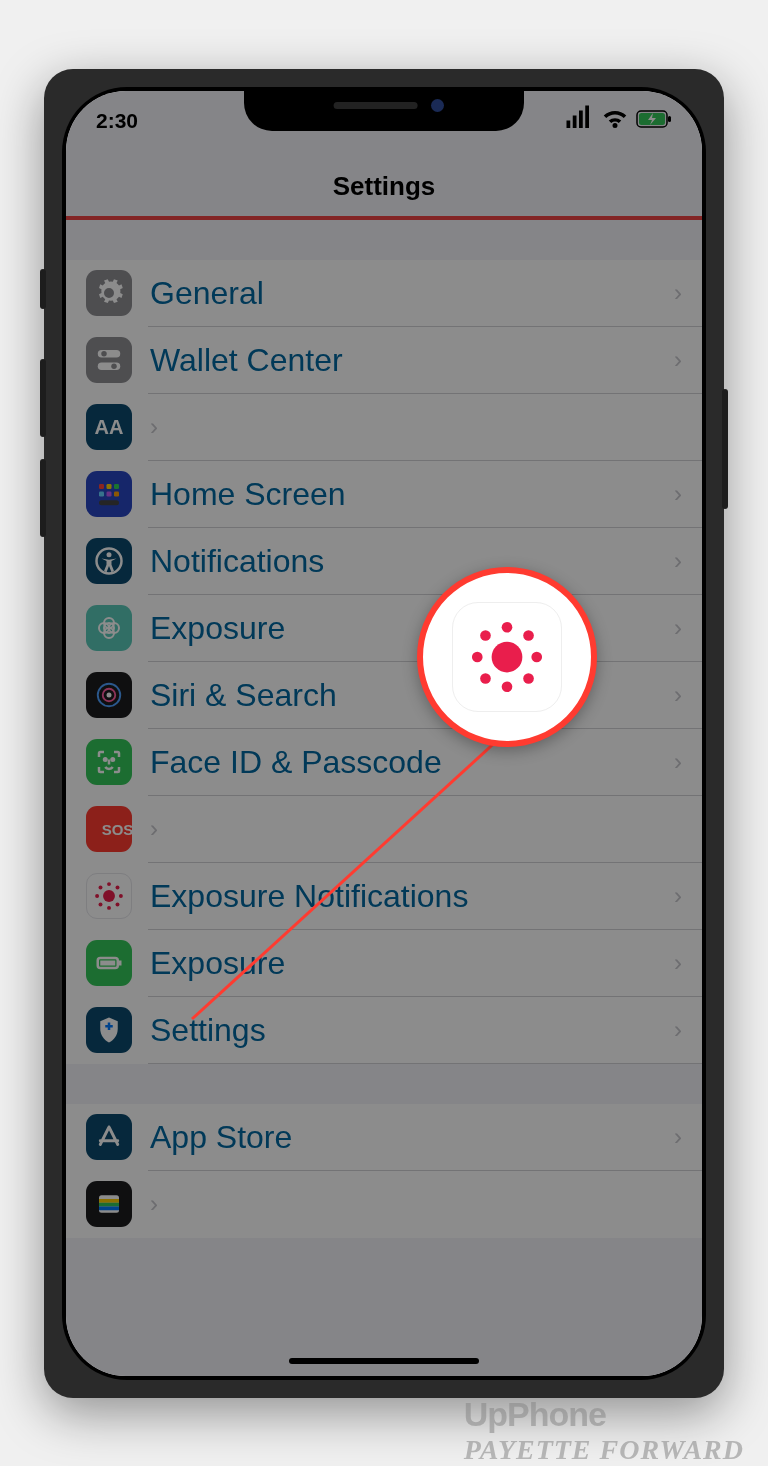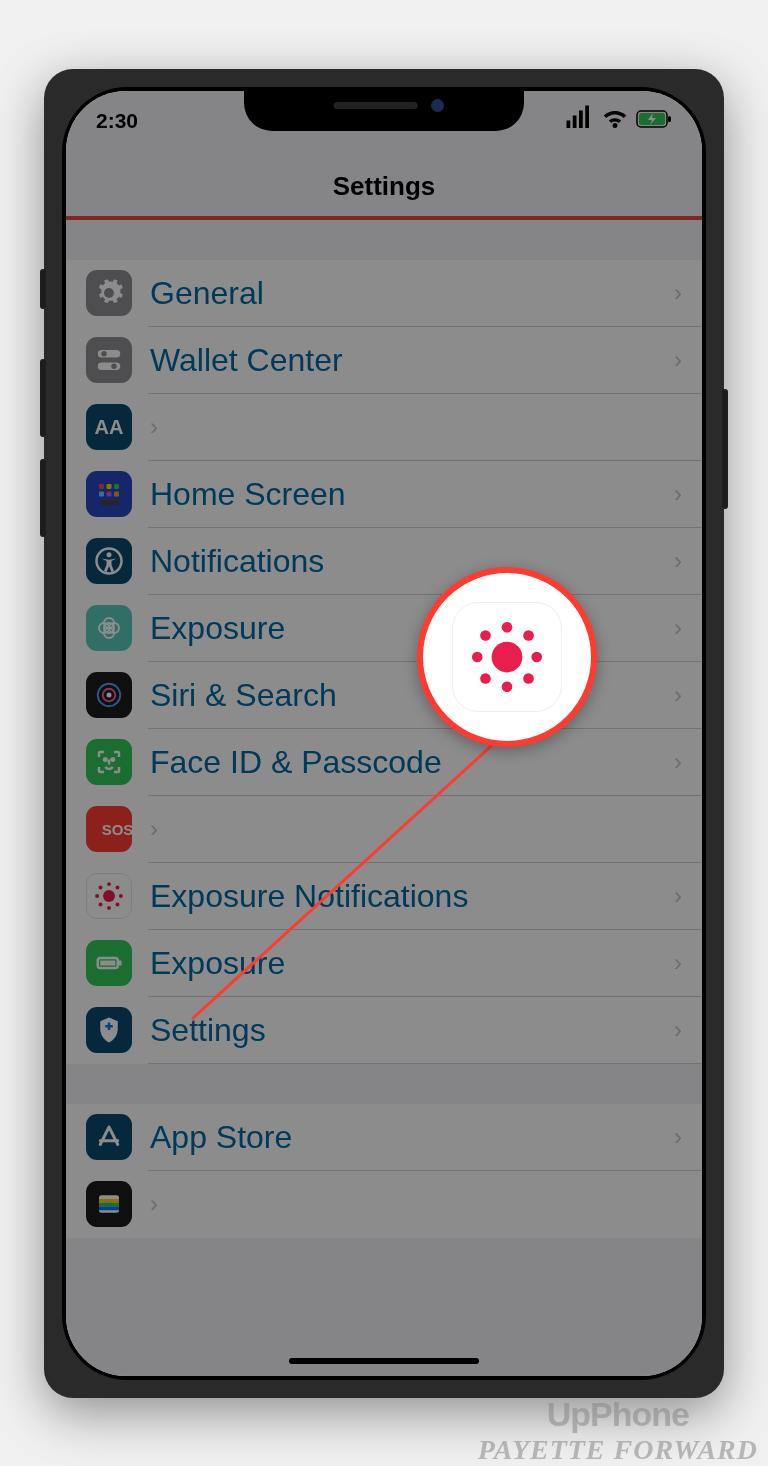--- a/index.html
+++ b/index.html
@@ -188,23 +188,23 @@
     border-radius: 26px;
     background: #fff;
     border:1px solid #eee;
     display: flex;
     align-items: center;
     justify-content: center;
   }
   
   .wm {
     position: absolute;
-    right: 10px;
+    right: 24px;
     bottom: 0;
-    text-align: center;
+    text-align: left;
     color: #888;
     z-index: 200;
     opacity: 0.55;
     font-weight: 700;
   }
   .wm .l1 { font-size: 34px; letter-spacing: -1px; }
   .wm .l2 { font-size: 28px; font-style: italic; font-family: Georgia, serif; letter-spacing: 1px; }
   
   svg.small-ic{width:30px;height:30px;}
 </style>

